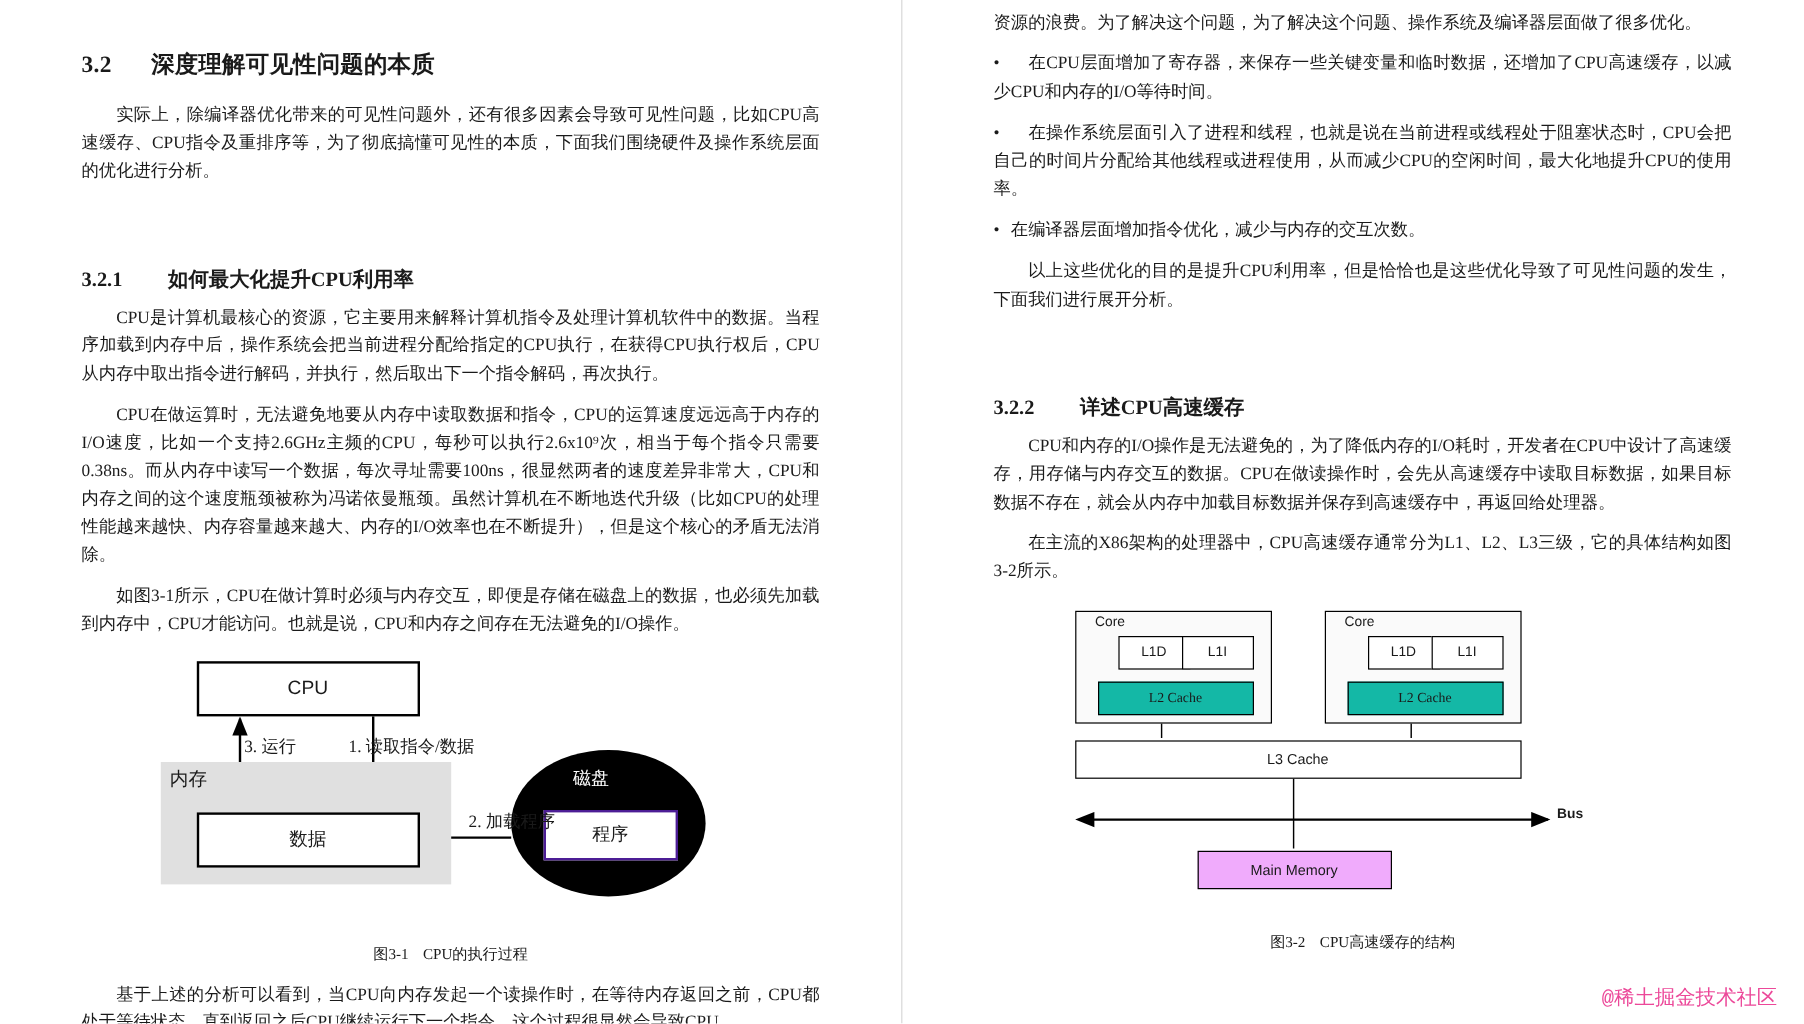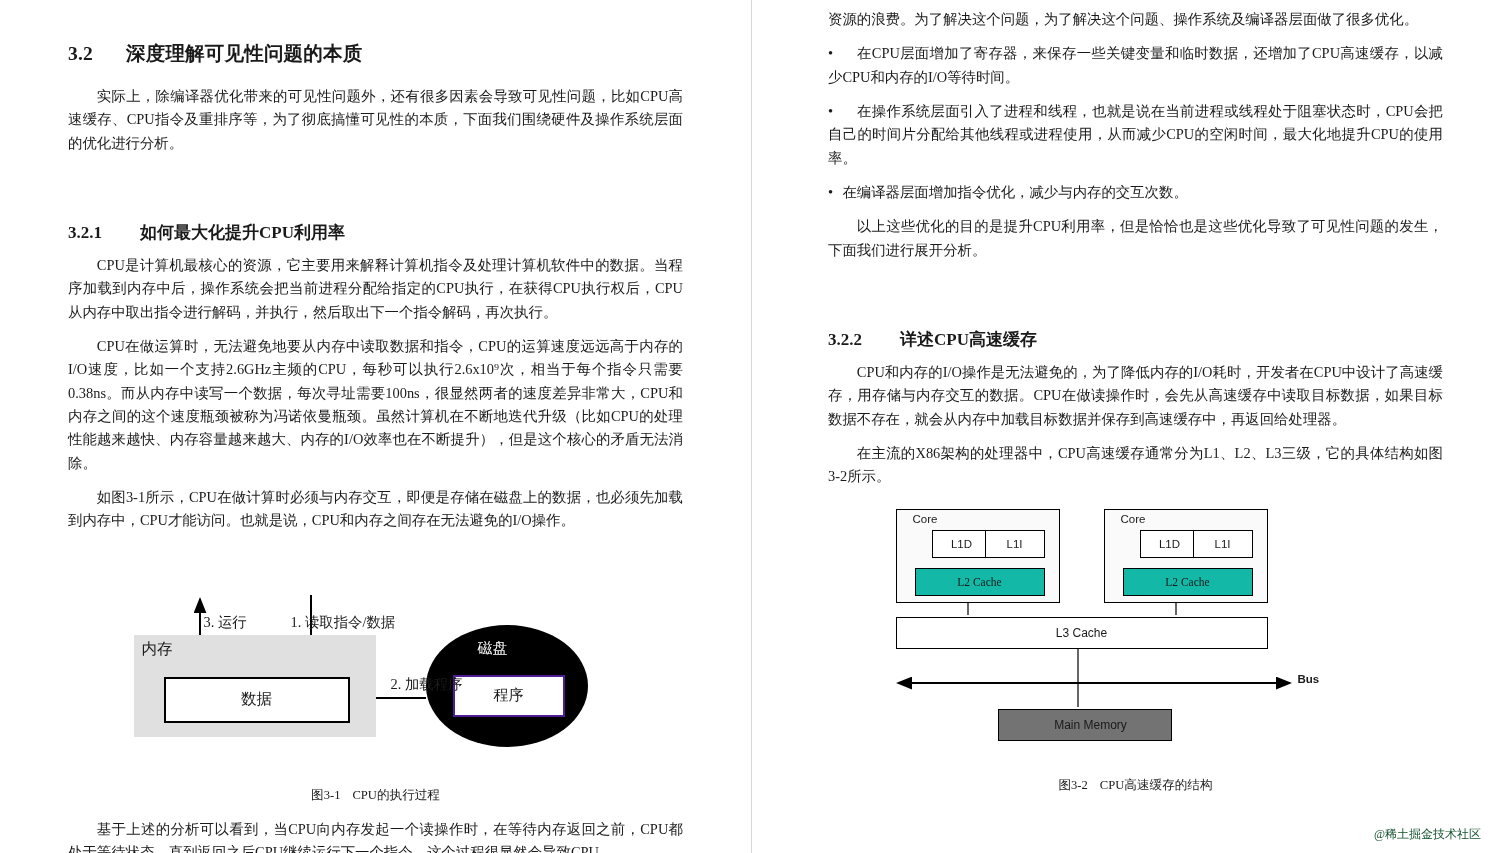--- a/index.html
+++ b/index.html
@@ -257,46 +257,45 @@
     font-size: 12px;
     text-align: center;
   }
   .fig32 .mainmem {
     position: absolute;
     left: 112px;
     top: 204px;
     width: 160px;
     height: 30px;
     border: 1.4px solid #000;
-    background: #737373;
+    background: #f0abfc;
     display: flex;
     align-items: center;
     justify-content: center;
     font-size: 12px;
-    padding-left: 12px;
   }
   .fig32 .bus-label {
     position: absolute;
     left: 412px;
     top: 168px;
     font-size: 11.5px;
     font-weight: bold;
   }
   .fig32 svg {
     position: absolute;
     left: 0;
     top: 0;
   }
   .watermark {
     position: absolute;
     right: 22px;
     bottom: 10px;
-    font-size: 12px;
-    color: #14532d;
-    font-family: Liberation Serif, serif;
+    font-size: 17px;
+    color: #ec4899;
+    font-family: Liberation Mono, monospace;
   }
 </style>
 </head>
 <body>
 
 <div class="page">
 
   <div class="col col-left">
 
     <h2 class="sec">
@@ -323,20 +322,21 @@
 
         <line x1="104" y1="130" x2="104" y2="52" stroke="#000" stroke-width="2" marker-end="url(#ah)"></line>
 
         <line x1="215" y1="48" x2="215" y2="126" stroke="#000" stroke-width="2" marker-end="url(#ah)"></line>
 
         <line x1="330" y1="151" x2="262" y2="151" stroke="#000" stroke-width="2" marker-end="url(#ah)"></line>
       </svg>
 
       <div class="mem-box"></div>
       <div class="mem-label">内存</div>
+      <div class="cpu-box">CPU</div>
       <div class="data-box">数据</div>
       <div class="disk"></div>
       <div class="disk-label">磁盘</div>
       <div class="prog-box">程序</div>
 
       <div class="lbl lbl-run">3. 运行</div>
       <div class="lbl lbl-fetch">1. 读取指令/数据</div>
       <div class="lbl lbl-load">2. 加载程序</div>
     </div>
 

